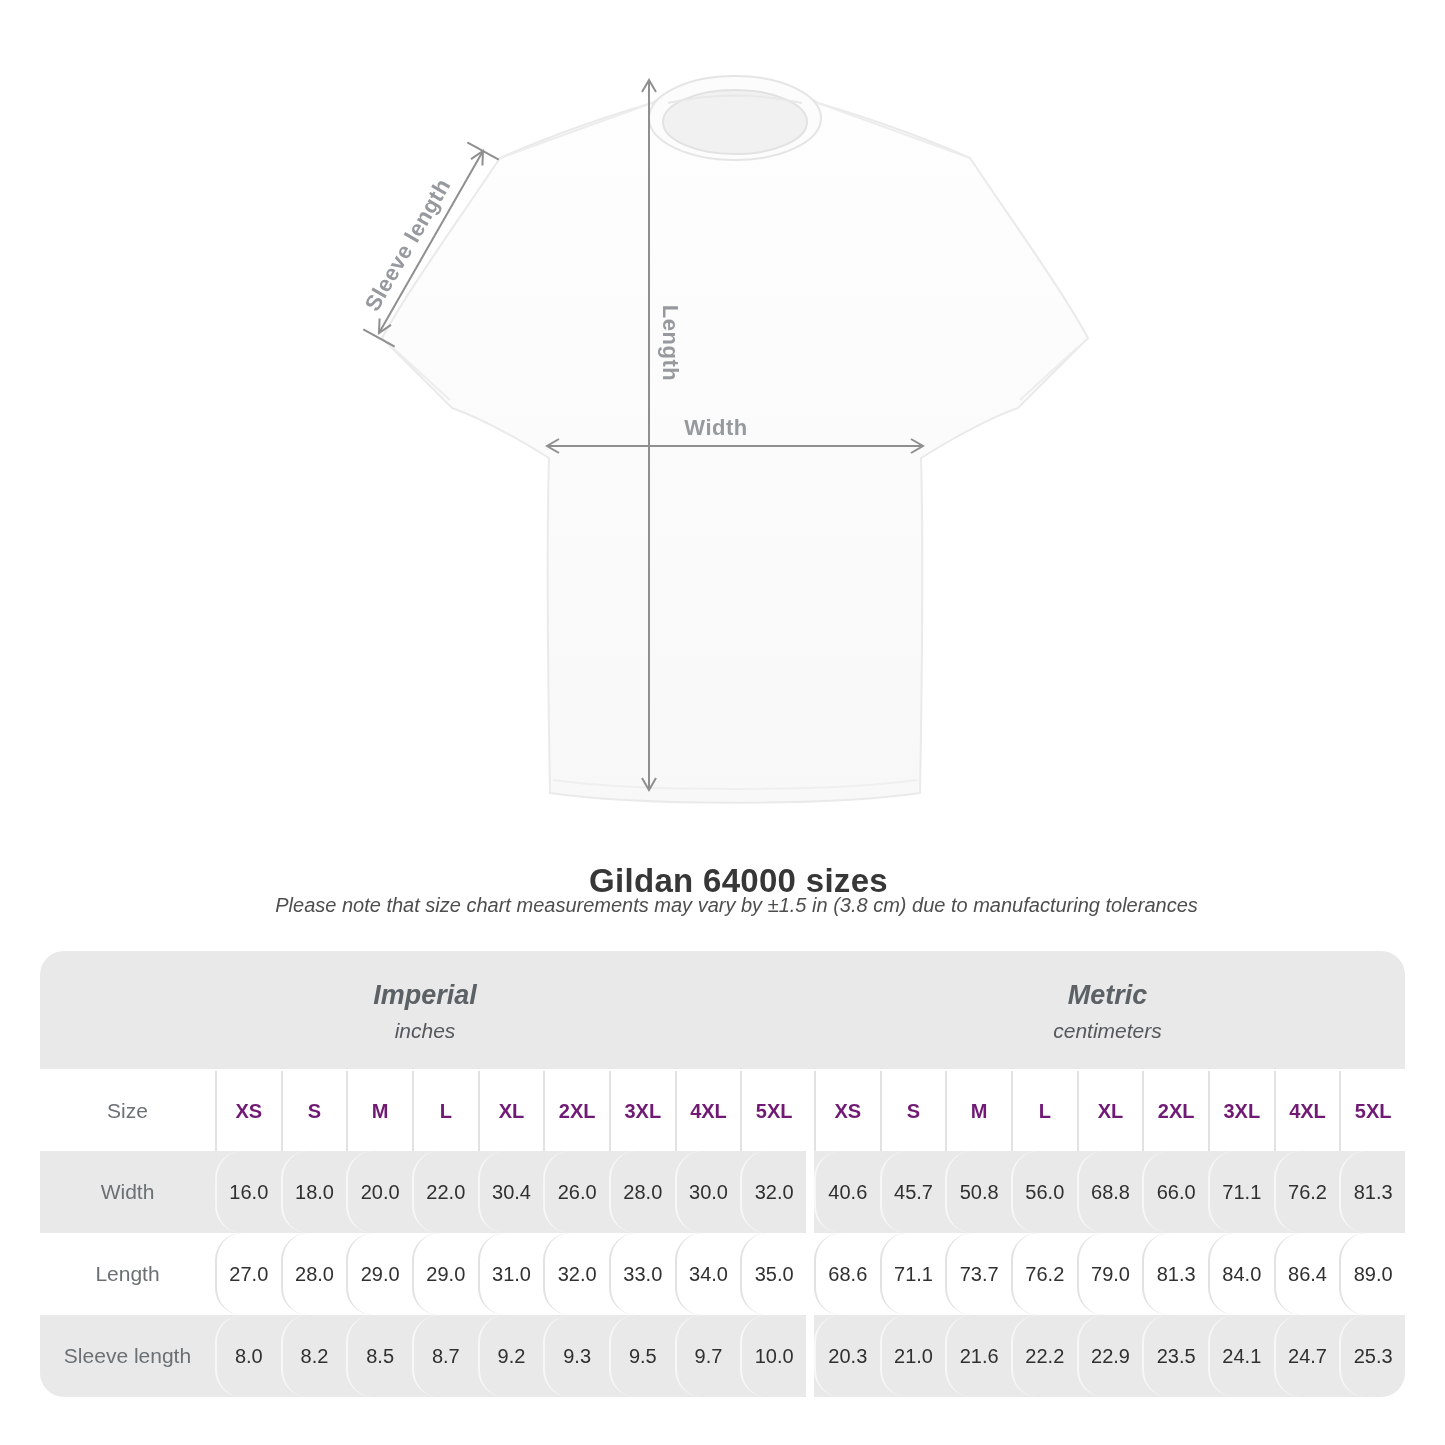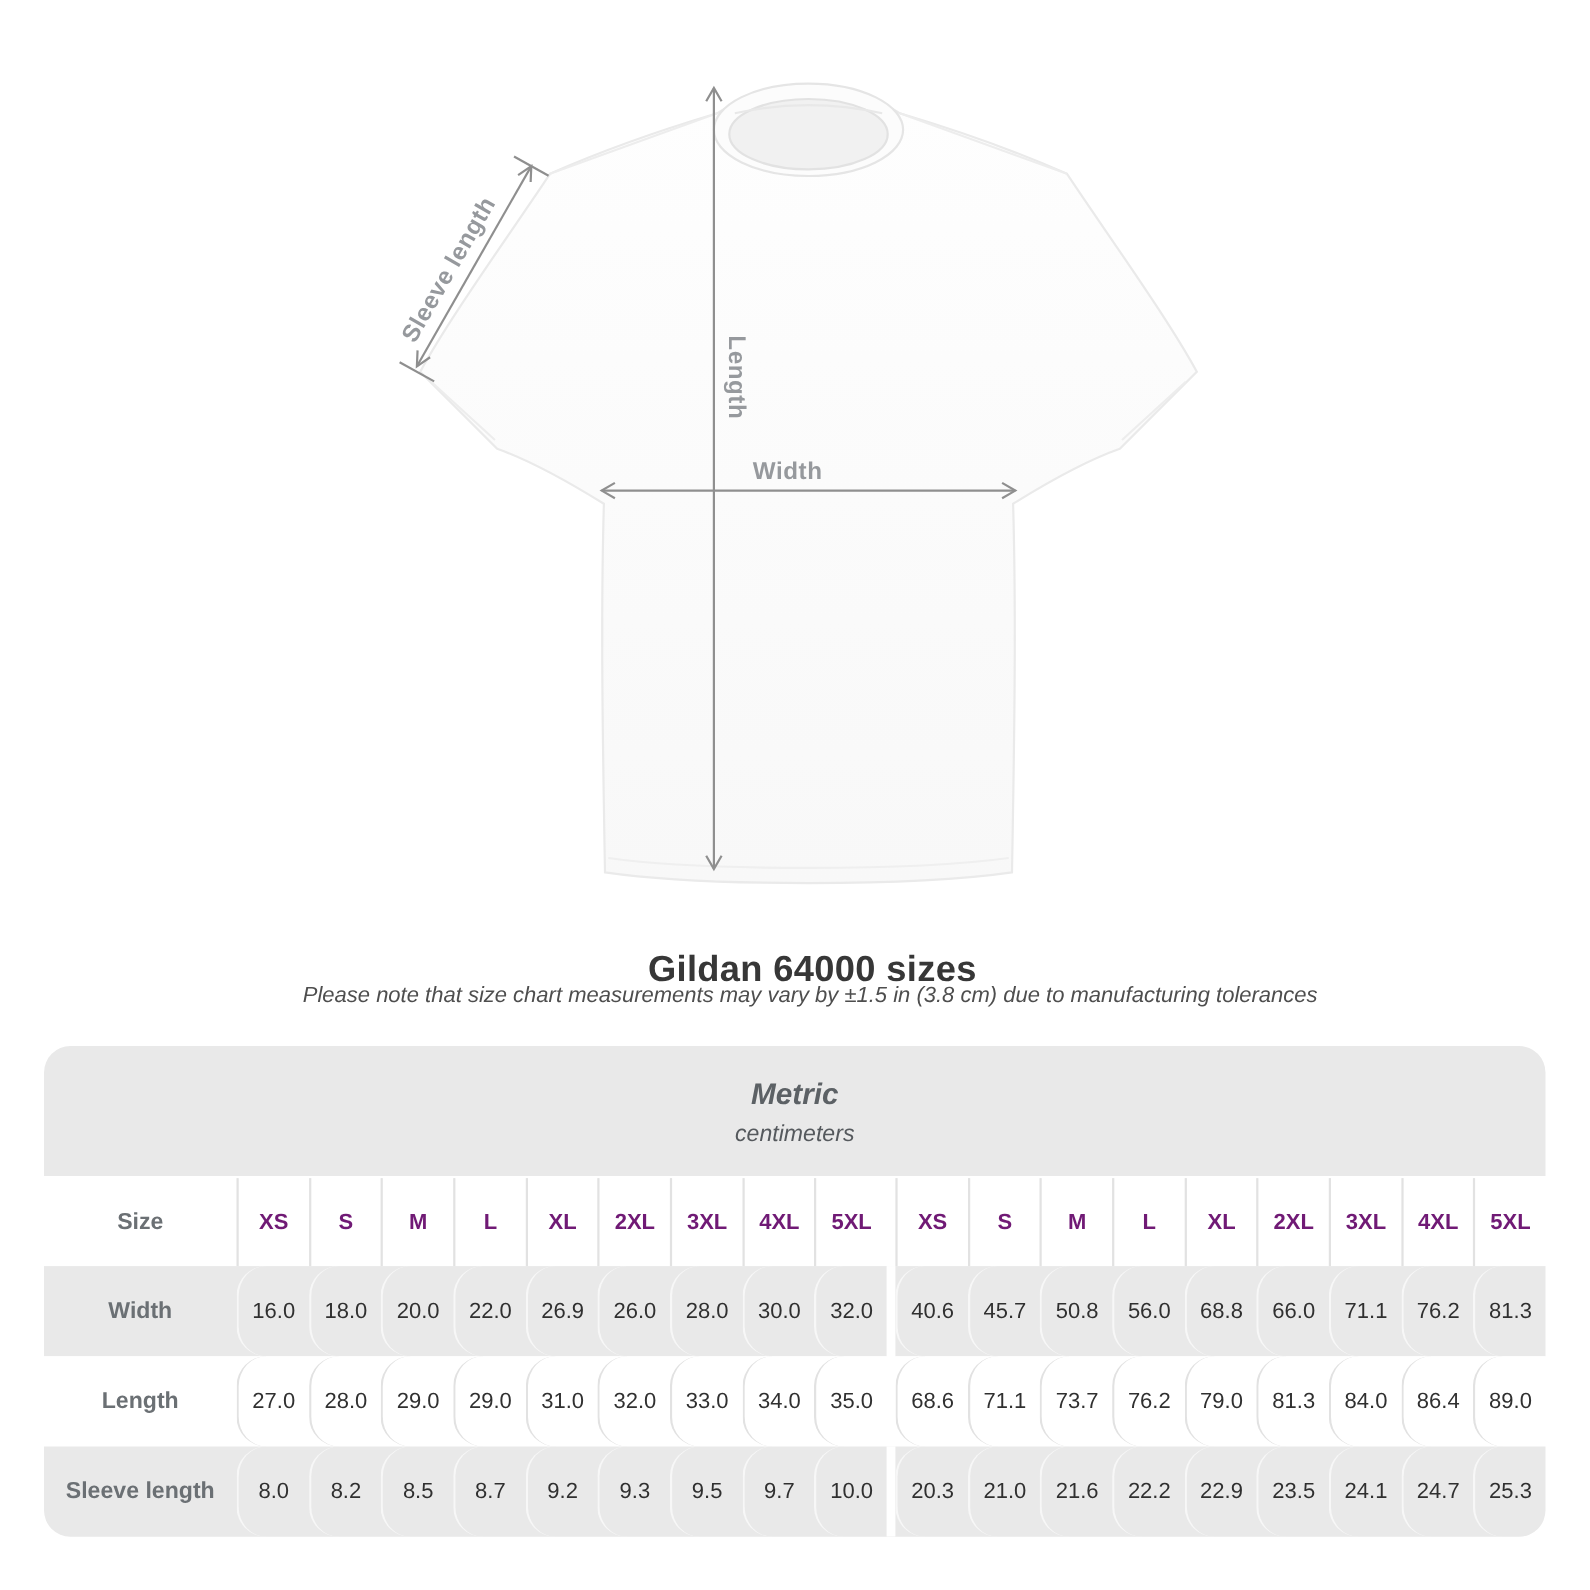--- a/index.html
+++ b/index.html
@@ -35,21 +35,21 @@
   .band-title{font-size:27px;font-weight:bold;font-style:italic;color:#5c6165;}
   .band-sub{font-size:21px;font-style:italic;color:#55595d;}
   .trow{display:grid;grid-template-columns:175px repeat(9,1fr) 8px repeat(9,1fr);}
   .trow.sizes-row{height:80px;background:#ffffff;}
   .trow.gray{height:82px;background:#e9e9e9;}
   .trow.white{height:82px;background:#ffffff;}
   .trow.rounded-bottom{border-radius:0 0 24px 24px;overflow:hidden;}
   .cell{display:flex;align-items:center;justify-content:center;border-left:2px solid transparent;}
   .cell.head{font-weight:bold;color:#701a75;font-size:20px;}
   .cell.val{color:#303030;font-size:20px;border-radius:27px;}
-  .label-cell{font-weight:bold;color:#6b7074;font-size:21px;border-left:none;text-align:right;}
+  .label-cell{font-weight:normal;color:#6b7074;font-size:21px;border-left:none;text-align:right;}
   .spacer{background:#ffffff;border-left:none;}
   .sizes-row .fill > .cell, .trow.white .fill > .cell{border-left-color:#e2e2e2;}
   .trow.gray .fill > .cell{border-left-color:#f7f7f7;}
   .fill{display:contents;}
 </style>
 </head>
 <body>
 
 <div class="diagram">
   <svg width="1445" height="840" viewBox="0 0 1445 840">
@@ -107,36 +107,40 @@
   <div class="dim-label" style="left:670px;top:343px;--r:90deg;">Length</div>
   <div class="dim-label" style="left:716px;top:428px;">Width</div>
 </div>
 
 <h1 class="title">Gildan 64000 sizes</h1>
 <p class="note">Please note that size chart measurements may vary by ±1.5 in (3.8 cm) due to manufacturing tolerances</p>
 
 <div class="table">
 
   <div class="band">
+    <div class="band-sec band-left">
+      <div class="band-title">Imperial</div>
+      <div class="band-sub">inches</div>
+    </div>
     <div class="band-sec band-right">
       <div class="band-title">Metric</div>
       <div class="band-sub">centimeters</div>
     </div>
   </div>
 
   <div class="trow sizes-row">
     <div class="cell label-cell">Size</div>
     <div class="fill"><div class="cell head">XS</div><div class="cell head">S</div><div class="cell head">M</div><div class="cell head">L</div><div class="cell head">XL</div><div class="cell head">2XL</div><div class="cell head">3XL</div><div class="cell head">4XL</div><div class="cell head">5XL</div></div>
     <div class="cell spacer"></div>
     <div class="fill"><div class="cell head">XS</div><div class="cell head">S</div><div class="cell head">M</div><div class="cell head">L</div><div class="cell head">XL</div><div class="cell head">2XL</div><div class="cell head">3XL</div><div class="cell head">4XL</div><div class="cell head">5XL</div></div>
   </div>
 
   <div class="trow gray">
     <div class="cell label-cell">Width</div>
-    <div class="fill"><div class="cell val">16.0</div><div class="cell val">18.0</div><div class="cell val">20.0</div><div class="cell val">22.0</div><div class="cell val">26.9</div><div class="cell val">26.0</div><div class="cell val">28.0</div><div class="cell val">30.0</div><div class="cell val">32.0</div></div>
+    <div class="fill"><div class="cell val">16.0</div><div class="cell val">18.0</div><div class="cell val">20.0</div><div class="cell val">22.0</div><div class="cell val">30.4</div><div class="cell val">26.0</div><div class="cell val">28.0</div><div class="cell val">30.0</div><div class="cell val">32.0</div></div>
     <div class="cell spacer"></div>
     <div class="fill"><div class="cell val">40.6</div><div class="cell val">45.7</div><div class="cell val">50.8</div><div class="cell val">56.0</div><div class="cell val">68.8</div><div class="cell val">66.0</div><div class="cell val">71.1</div><div class="cell val">76.2</div><div class="cell val">81.3</div></div>
   </div>
 
   <div class="trow white">
     <div class="cell label-cell">Length</div>
     <div class="fill"><div class="cell val">27.0</div><div class="cell val">28.0</div><div class="cell val">29.0</div><div class="cell val">29.0</div><div class="cell val">31.0</div><div class="cell val">32.0</div><div class="cell val">33.0</div><div class="cell val">34.0</div><div class="cell val">35.0</div></div>
     <div class="cell spacer"></div>
     <div class="fill"><div class="cell val">68.6</div><div class="cell val">71.1</div><div class="cell val">73.7</div><div class="cell val">76.2</div><div class="cell val">79.0</div><div class="cell val">81.3</div><div class="cell val">84.0</div><div class="cell val">86.4</div><div class="cell val">89.0</div></div>
   </div>

